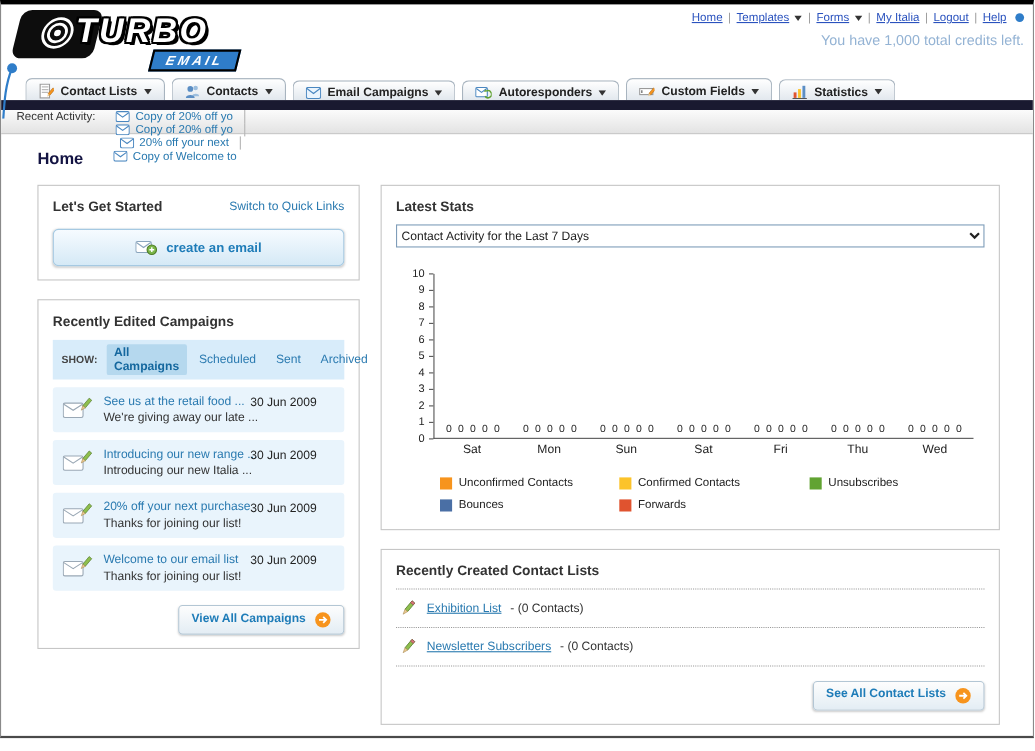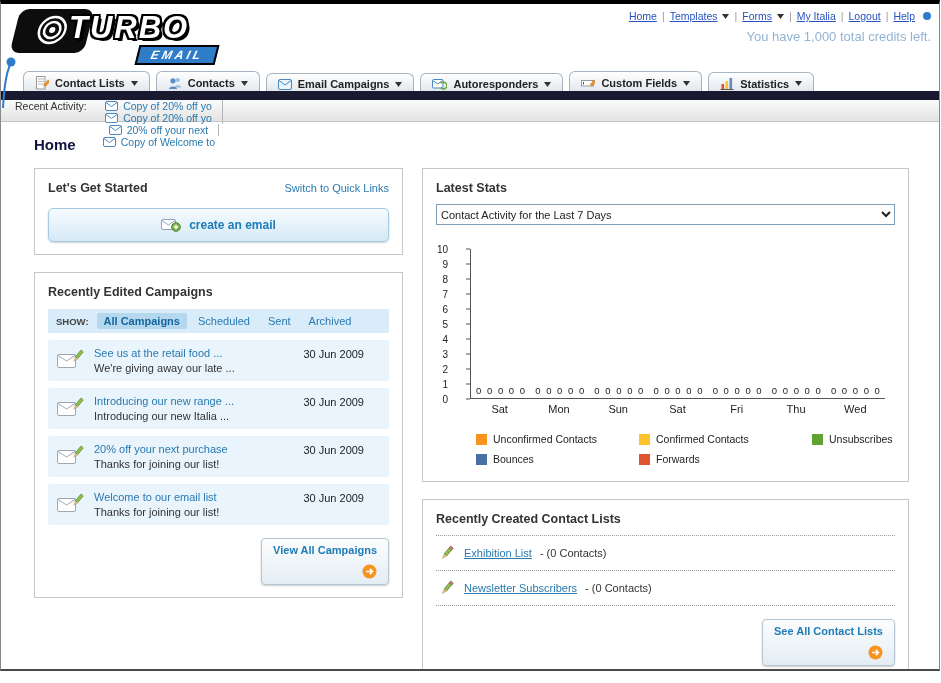--- a/index.html
+++ b/index.html
@@ -66,21 +66,21 @@
     font-size:10.5px; color:#333;
   }
   .activity-label { margin-right:6px; }
   .activity-items { display:flex; align-items:center;flex-direction:column; }
   .activity-item { display:flex; align-items:center; gap:5px; padding:0 10px; color:#2a7ab0; cursor:pointer; white-space:nowrap; }
   .activity-item.divided { border-right:1px solid #b5b5b5; }
   
   .main { padding:12px 30px 0 33px; }
   .page-title { font-size:15px; font-weight:bold; color:#131342; margin:2px 0 15px; }
   .columns { display:flex; gap:19px; align-items:flex-start; }
-  .col-left { width:369px; flex:none; }
+  .col-left { width:293px; flex:none; }
   .col-right { flex:1; }
   .panel { border:1px solid #c6c6c6; background:#fff; padding:12px 13px; margin-bottom:17px; }
   .panel-head { display:flex; justify-content:space-between; align-items:center; }
   .panel-title { font-size:12.5px; font-weight:bold; color:#333; }
   .teal-link { color:#2a7ab0; font-size:11px; cursor:pointer; }
   
   .gs-buttons { display:flex; gap:16px; margin-top:13px; }
   .big-btn {
     flex:1; height:34px; display:flex; align-items:center; justify-content:center; gap:8px;
     background:linear-gradient(#f6fbff,#d5e9f6); border:1px solid #a5c9e2; border-radius:5px;
@@ -96,30 +96,30 @@
   .campaign-row {
     background:#e9f4fc; border-radius:3px; margin-top:7px; padding:7px 9px;
     display:flex; gap:9px; position:relative;
   }
   .campaign-icon { flex:none; padding-top:2px; }
   .campaign-title { color:#2a7ab0; font-size:11px; cursor:pointer; display:block; margin-bottom:3px; }
   .campaign-sub { color:#333; font-size:11px; }
   .campaign-date { position:absolute; right:25px; top:8px; font-size:11px; color:#222; }
   .panel-actions { margin-top:13px; text-align:right; }
   .action-btn {
-    display:inline-flex; align-items:flex-end; gap:8px;
+    display:inline-flex; align-items:flex-start; gap:8px;
     background:linear-gradient(#fdfdfd,#e3edf4); border:1px solid #b3c6d4; border-radius:4px;
     padding:5px 11px; box-shadow:0 1px 2px rgba(0,0,0,0.2);
-    color:#1e7cb8; font-weight:bold; font-size:11px; cursor:pointer; font-family:inherit;flex-direction:column;
+    color:#1e7cb8; font-weight:bold; font-size:11px; cursor:pointer; font-family:inherit;
   }
   
   .stats-select { width:100%; margin-top:9px; height:21px; font-size:11px; font-family:inherit; color:#222; border:1px solid #7f9db9; background:#fff; }
   .chart { display:flex; margin-top:24px; padding:0 10px 0 6px; }
   .chart-y { position:relative; width:28px; height:150px; flex:none; }
-  .ytick { position:absolute; right:0; transform:translateY(-50%); display:flex; align-items:center; gap:18px; font-size:10px; color:#222; }
+  .ytick { position:absolute; right:0; transform:translateY(-50%); display:flex; align-items:center; gap:4px; font-size:10px; color:#222; }
   .ydash { width:4px; height:1px; background:#555; display:inline-block; }
   .chart-main { flex:1; }
   .chart-plot { height:150px; border-left:1px solid #555; border-bottom:1px solid #555; position:relative; }
   .chart-values { position:absolute; left:0; right:0; bottom:2px; display:flex; }
   .value-group { flex:1; text-align:center; font-size:9.5px; color:#222; word-spacing:3px; }
   .chart-x { display:flex; margin-top:4px; }
   .x-label { flex:1; text-align:center; font-size:11px; color:#222; }
   .legend { margin:18px 0 4px 40px; display:grid; grid-template-columns:155px 165px auto; gap:8px 8px; font-size:10.5px; color:#222;text-align:center; }
   .legend-item { display:flex; align-items:center; gap:6px; }
   .swatch { width:11px; height:11px; flex:none; display:inline-block; }

